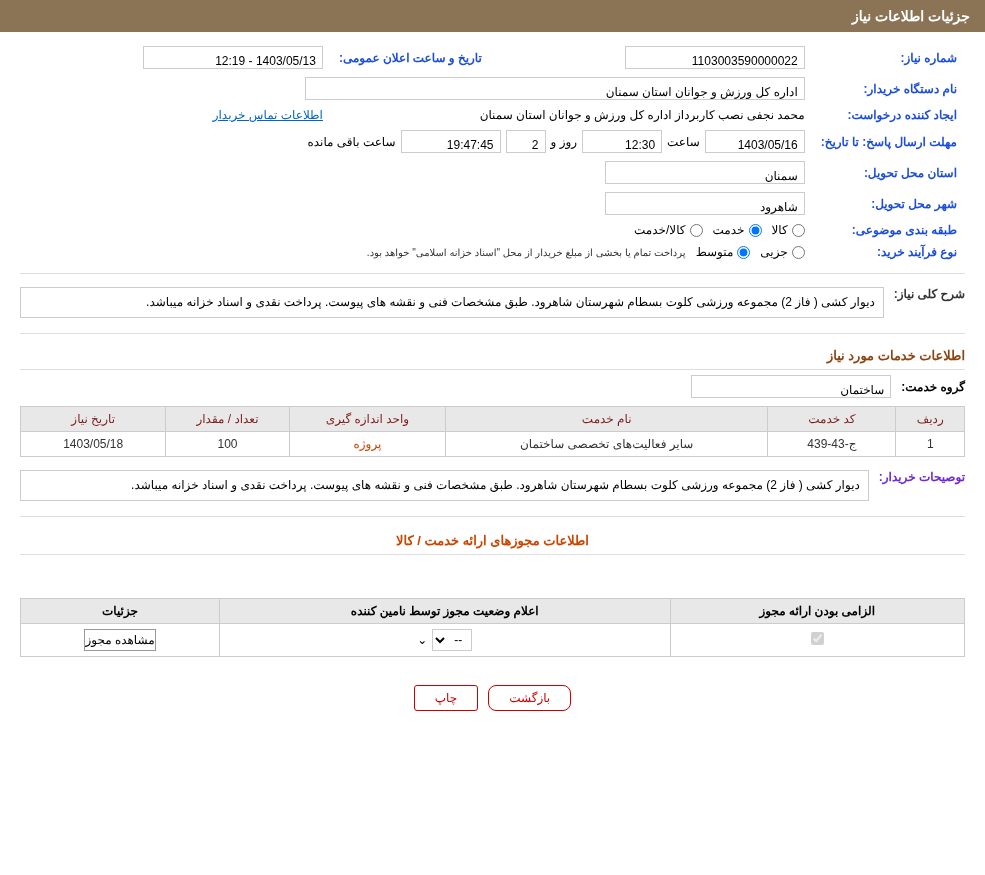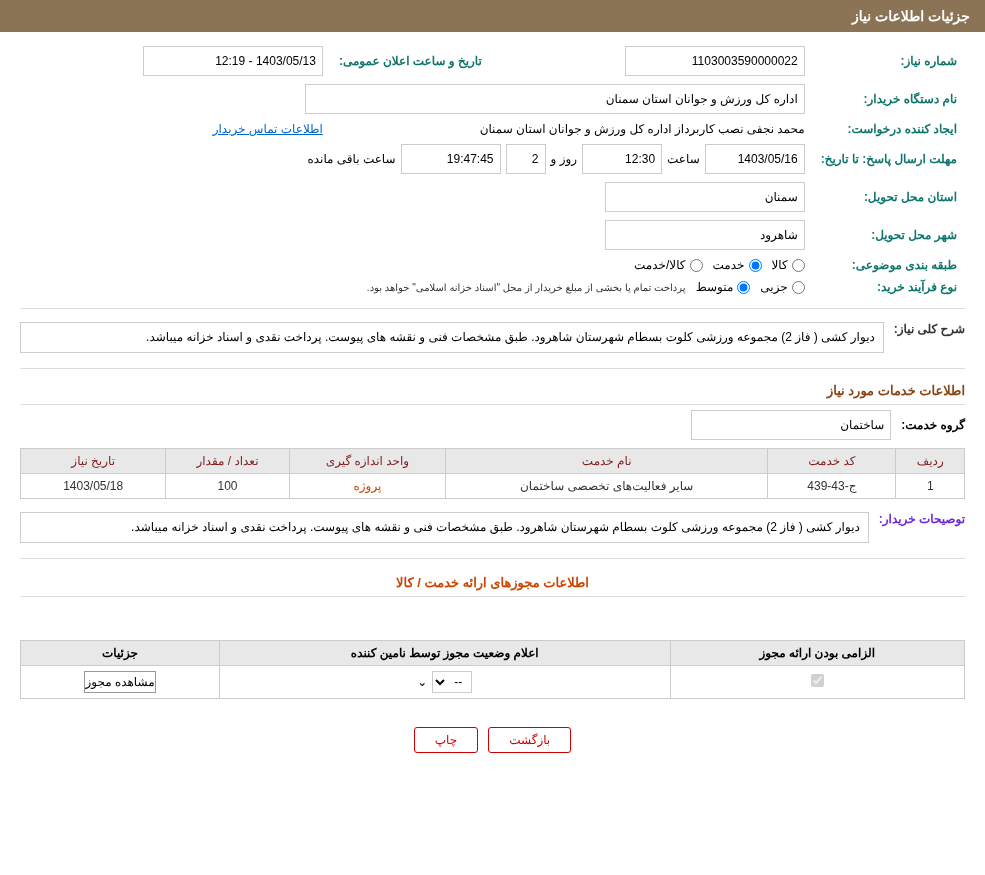--- a/index.html
+++ b/index.html
@@ -29,36 +29,36 @@
       width: 100%;
       border-collapse: collapse;
       margin-bottom: 10px;
     }
     .info-table td {
       padding: 4px 8px;
       vertical-align: middle;
       font-size: 12px;
     }
     .label-cell {
-      color: #0f766e;
+      color: #1d4ed8;
       font-weight: bold;
       white-space: nowrap;
       text-align: right;
       width: 120px;
     }
     .value-cell {
       text-align: right;
     }
     .input-box {
       border: 1px solid #ccc;
       padding: 3px 6px;
       background: #fff;
       display: inline-block;
       min-width: 100px;
-      height: 30px;
+      height: 23px;
       line-height: 22px;
     }
     .input-medium {
       min-width: 180px;
     }
     .input-small {
       min-width: 80px;
     }
     .link-blue {
       color: #0066cc;
@@ -174,21 +174,21 @@
       border-radius: 3px;
     }
     .btn-back {
       background: #fff;
       border: 1px solid #cc0000;
       color: #cc0000;
       padding: 5px 20px;
       cursor: pointer;
       font-family: Tahoma, Arial, sans-serif;
       font-size: 12px;
-      border-radius: 3px;
+      border-radius: 8px;
     }
     .main-content {
       position: relative;
       padding: 10px 20px;
     }
     .date-time-row {
       display: flex;
       align-items: center;
       gap: 5px;
       justify-content: flex-start;

